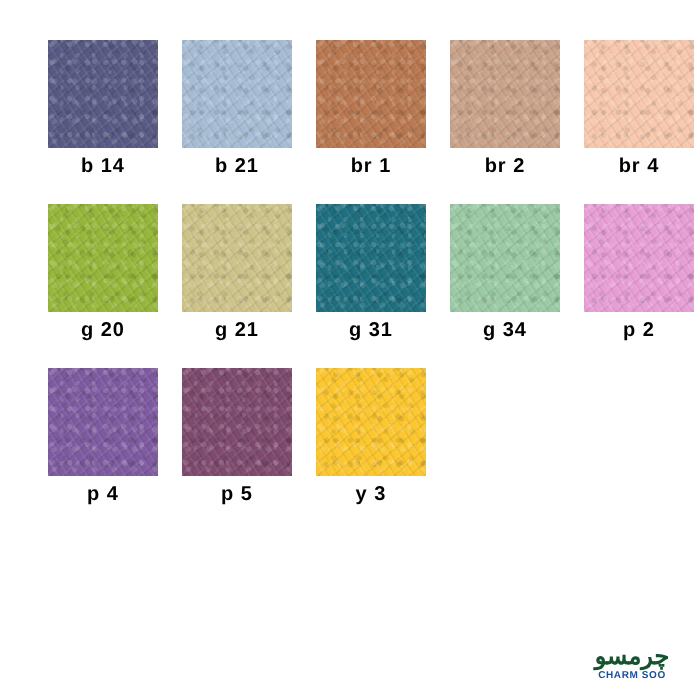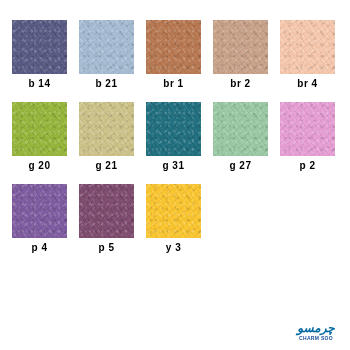--- a/index.html
+++ b/index.html
@@ -10,21 +10,21 @@
     width: 350px;
     height: 350px;
     background: #ffffff;
     font-family: "Liberation Sans", sans-serif;
     overflow: hidden;
     position: relative;
   }
 
   #swatch-grid {
     position: absolute;
-    left: 12px;
+    left: 24px;
     top: 20px;
     width: 326px;
     display: grid;
     grid-template-columns: repeat(5, 55px);
     column-gap: 12px;
     row-gap: 0px;
     grid-auto-rows: 82px;
   }
 
   .swatch-cell {
@@ -89,25 +89,24 @@
     width: 48px;
     height: 26px;
     display: flex;
     flex-direction: column;
     align-items: center;
     justify-content: flex-end;
   }
   #brand-logo .logo-script {
     font-size: 12px;
     font-weight: bold;
-    color: #0369a1;
+    color: #14532d;
     line-height: 13px;
     letter-spacing: 0px;
     direction: rtl;
-    font-style: italic;
   }
   #brand-logo .logo-latin {
     font-size: 5px;
     font-weight: bold;
     color: #1a4f9c;
     line-height: 7px;
     letter-spacing: 0.3px;
     white-space: nowrap;
   }
 </style>
@@ -142,21 +141,21 @@
     <div class="swatch-cell">
       <div class="swatch-chip" style="background-color: rgb(205, 195, 137);"></div>
       <div class="swatch-label">g 21</div>
     </div>
     <div class="swatch-cell">
       <div class="swatch-chip" style="background-color: rgb(31, 111, 128);"></div>
       <div class="swatch-label">g 31</div>
     </div>
     <div class="swatch-cell">
       <div class="swatch-chip" style="background-color: rgb(154, 201, 164);"></div>
-      <div class="swatch-label">g 27</div>
+      <div class="swatch-label">g 34</div>
     </div>
     <div class="swatch-cell">
       <div class="swatch-chip" style="background-color: rgb(231, 158, 213);"></div>
       <div class="swatch-label">p 2</div>
     </div>
     <div class="swatch-cell">
       <div class="swatch-chip" style="background-color: rgb(126, 91, 160);"></div>
       <div class="swatch-label">p 4</div>
     </div>
     <div class="swatch-cell">

